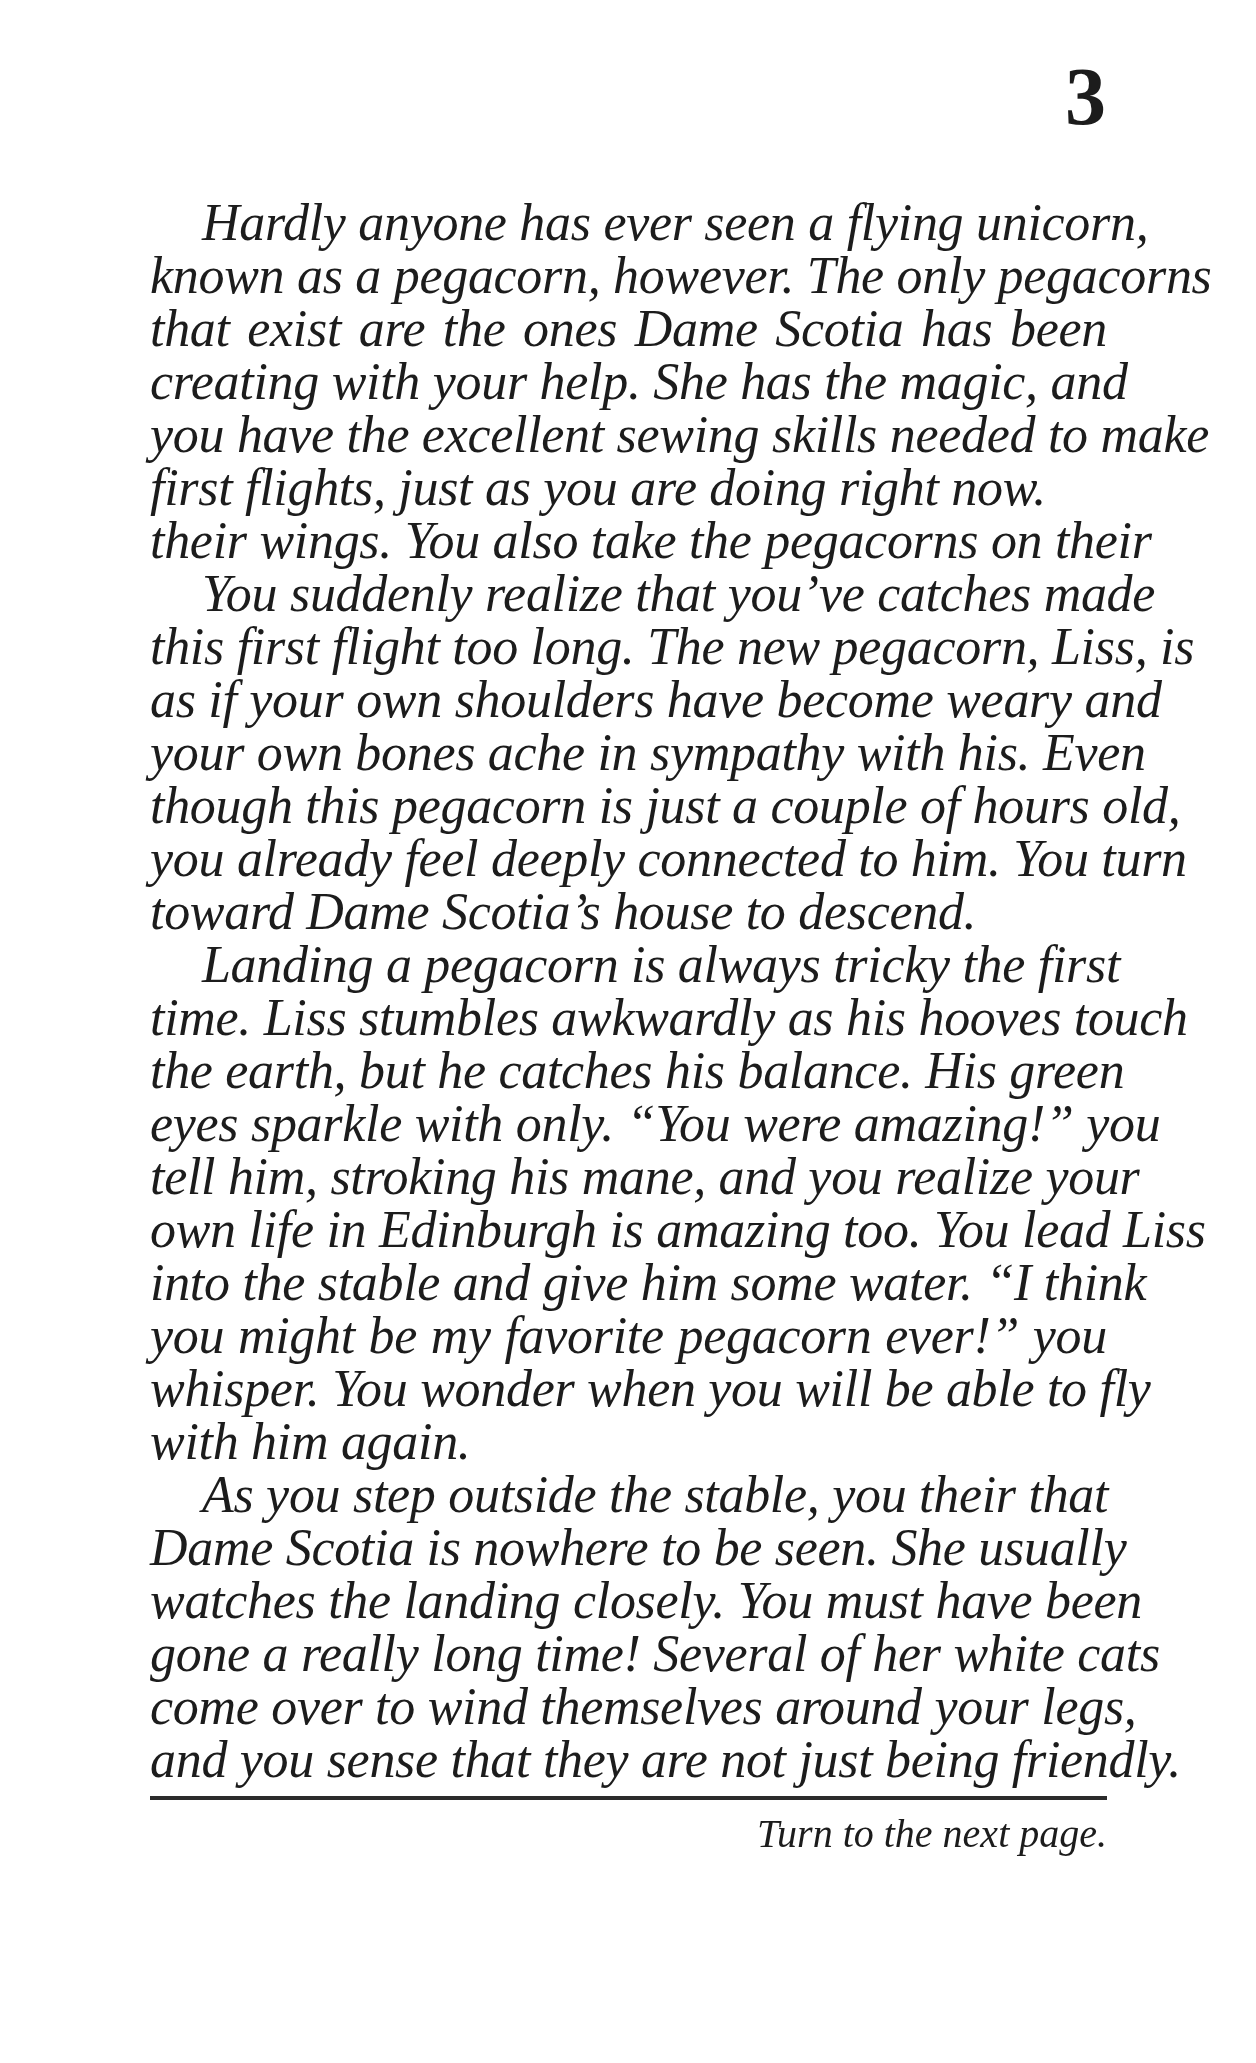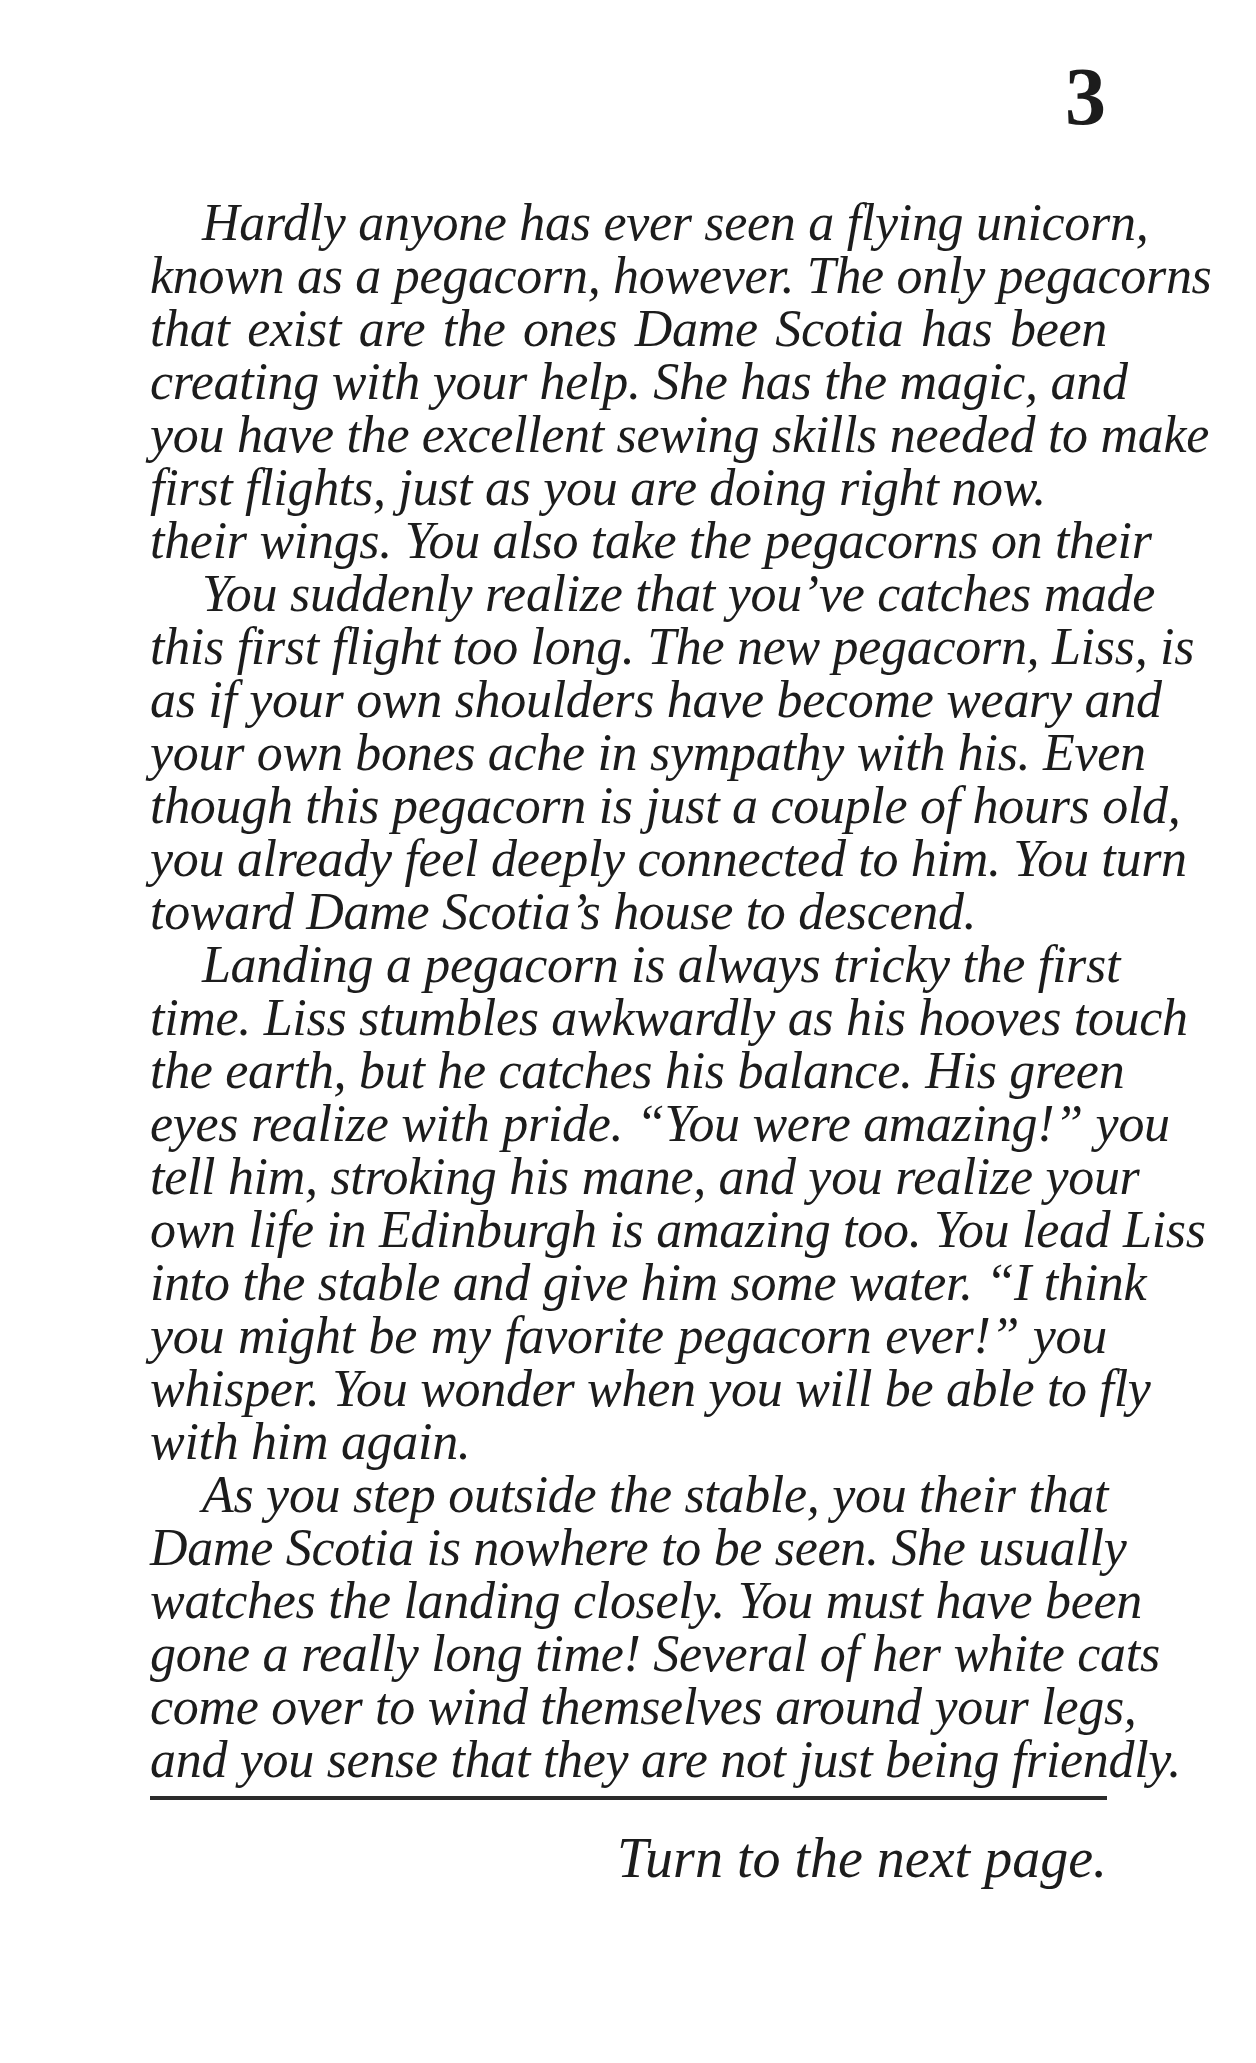--- a/index.html
+++ b/index.html
@@ -53,23 +53,23 @@
     text-indent: 52px;
   }
   .separator-rule {
     margin-top: 10px;
     width: 957px;
     height: 4px;
     background: var(--rule);
     border: none;
   }
   .footer-instruction {
-    margin-top: 30px;
+    margin-top: 6px;
     width: 957px;
-    font-size: 56px;
+    font-size: 40px;
     line-height: 56px;
     font-style: italic;
     text-align: right;
     letter-spacing: 0;
   }
 </style>
 </head>
 <body>
 
 <div class="page">
@@ -92,21 +92,21 @@
         <div class="line">as if your own shoulders have become weary and</div>
         <div class="line">your own bones ache in sympathy with his. Even</div>
         <div class="line">though this pegacorn is just a couple of hours old,</div>
         <div class="line">you already feel deeply connected to him. You turn</div>
         <div class="line last">toward Dame Scotia’s house to descend.</div>
       </div>
       <div class="para">
         <div class="line first">Landing a pegacorn is always tricky the first</div>
         <div class="line">time. Liss stumbles awkwardly as his hooves touch</div>
         <div class="line">the earth, but he catches his balance. His green</div>
-        <div class="line">eyes realize with pride. “You were amazing!” you</div>
+        <div class="line">eyes sparkle with only. “You were amazing!” you</div>
         <div class="line">tell him, stroking his mane, and you realize your</div>
         <div class="line">own life in Edinburgh is amazing too. You lead Liss</div>
         <div class="line">into the stable and give him some water. “I think</div>
         <div class="line">you might be my favorite pegacorn ever!” you</div>
         <div class="line">whisper. You wonder when you will be able to fly</div>
         <div class="line last">with him again.</div>
       </div>
       <div class="para">
         <div class="line first">As you step outside the stable, you their that</div>
         <div class="line">Dame Scotia is nowhere to be seen. She usually</div>

